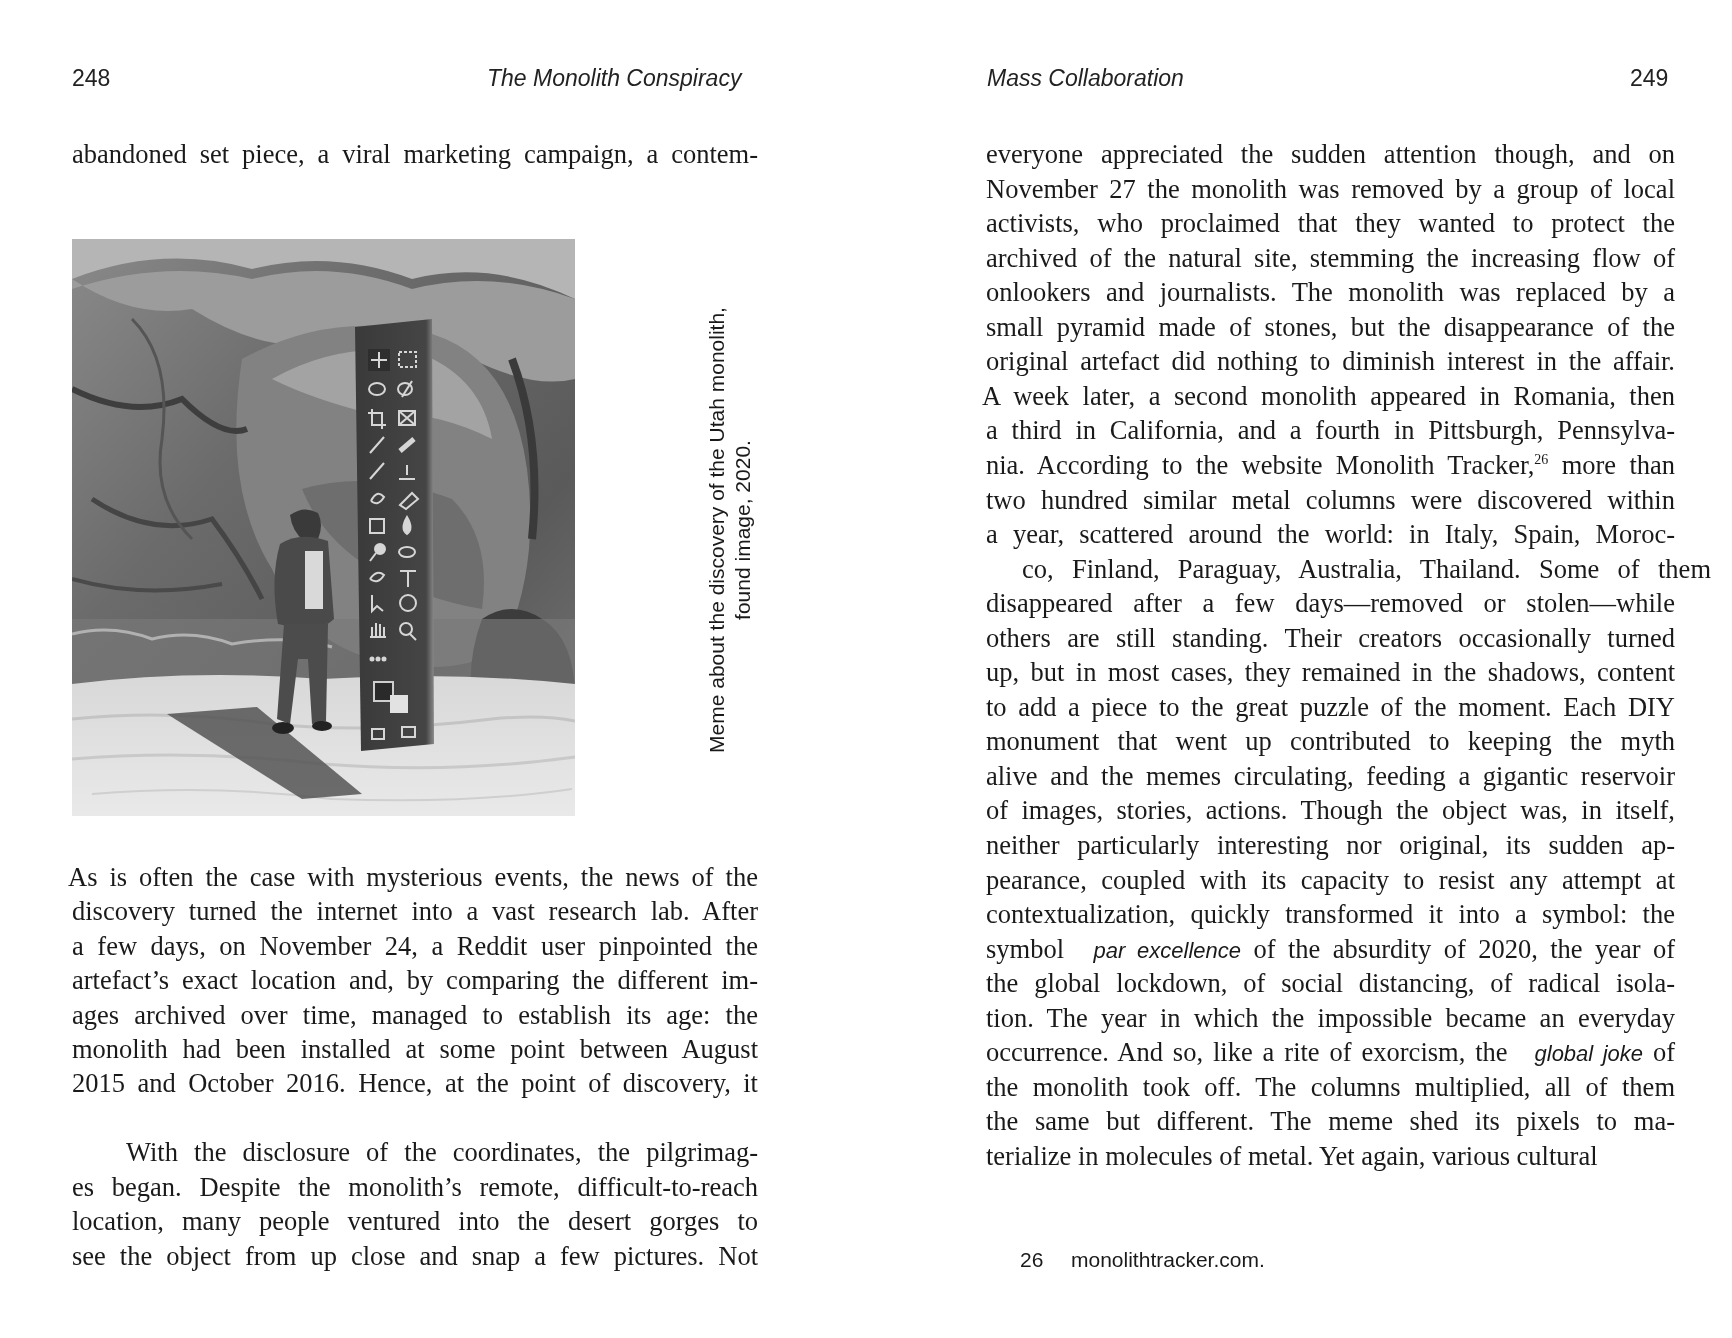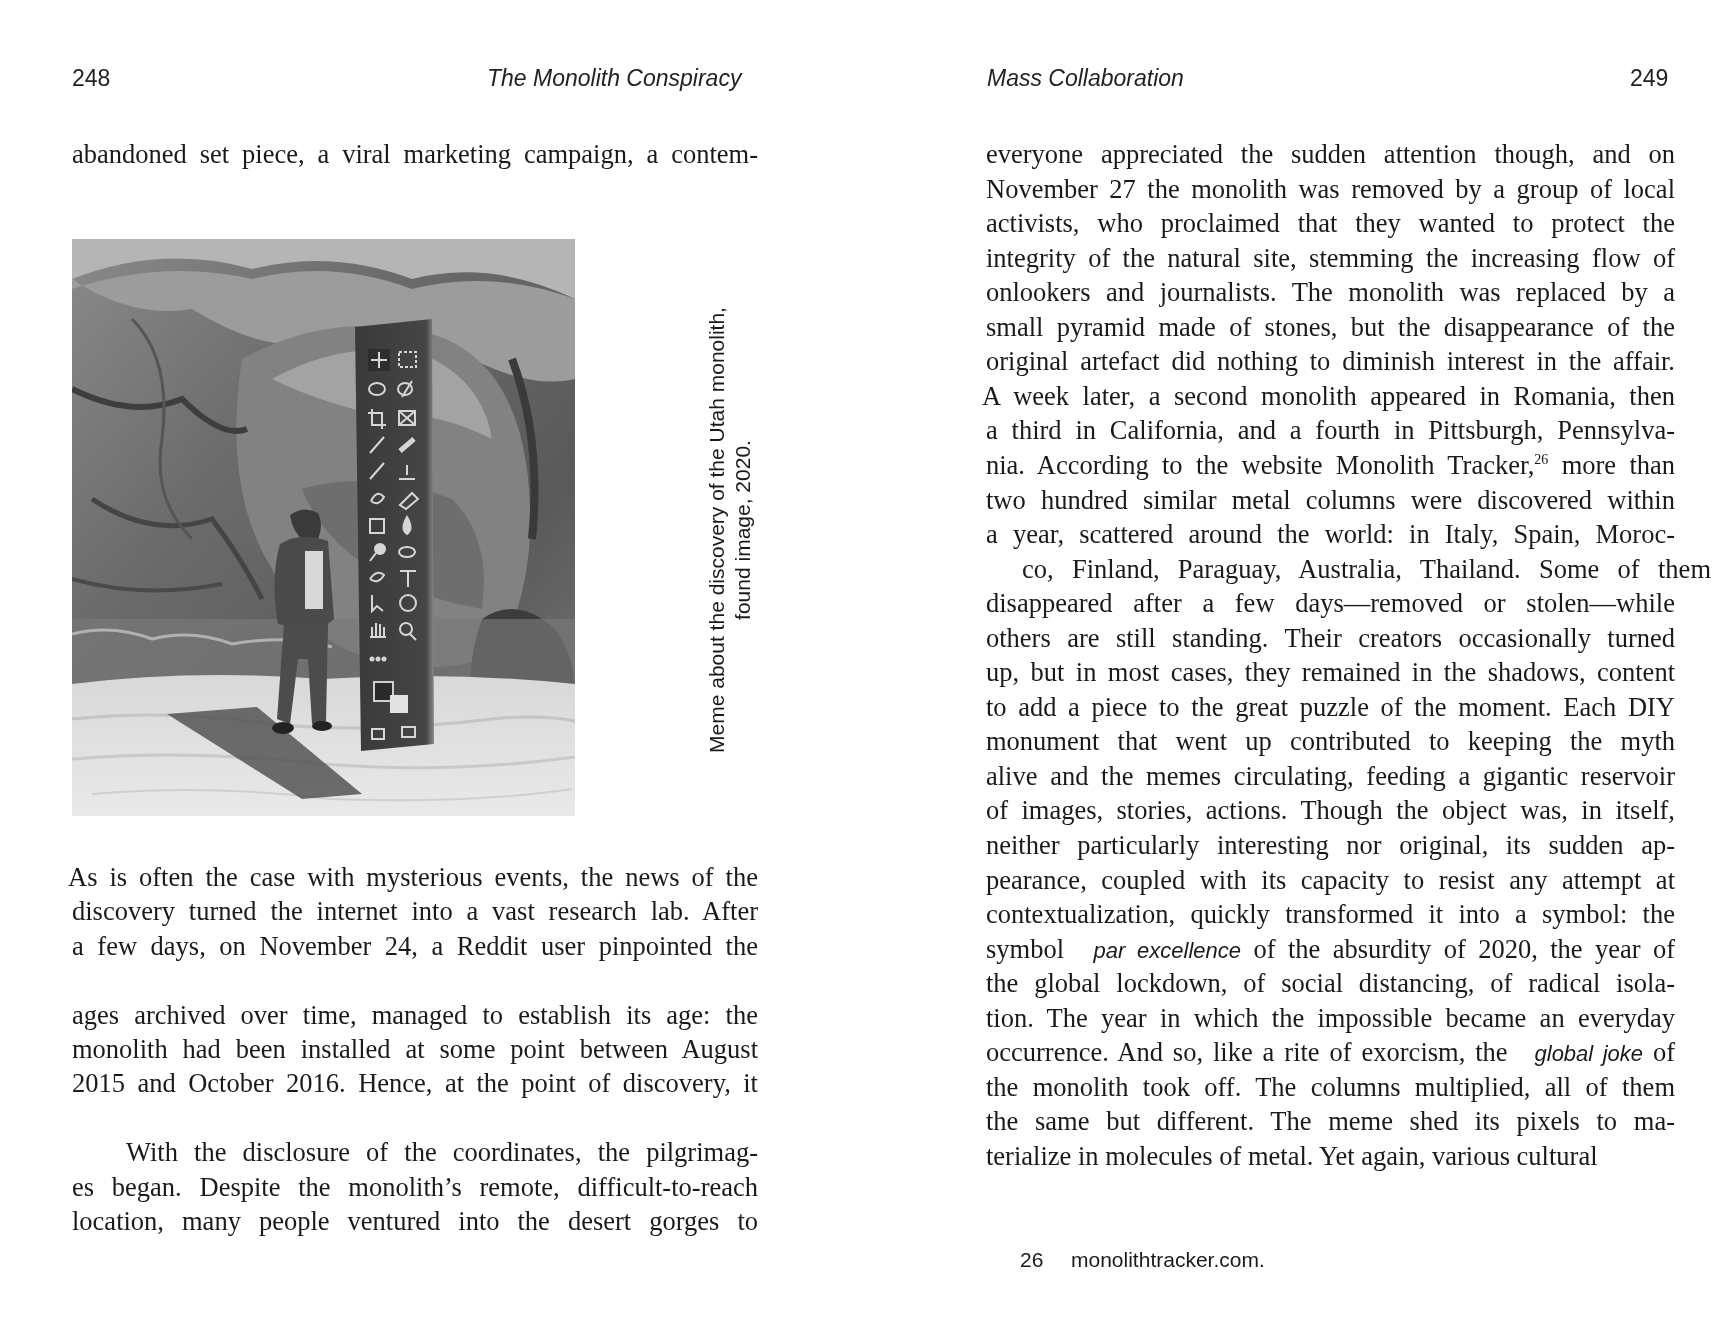--- a/index.html
+++ b/index.html
@@ -142,37 +142,39 @@
   <div class="caption">
     <div class="caption-inner">
       <div>Meme about the discovery of the Utah monolith,</div>
       <div>found image, 2020.</div>
     </div>
   </div>
 
   <div class="body-line" style="left:68px; top:860px; width:690px;">As is often the case with mysterious events, the news of the</div>
   <div class="body-line" style="left:72px; top:894px; width:686px;">discovery turned the internet into a vast research lab. After</div>
   <div class="body-line" style="left:72px; top:929px; width:686px;">a few days, on November 24, a Reddit user pinpointed the</div>
+  <div class="body-line" style="left:72px; top:963px; width:686px;">artefact’s exact location and, by comparing the different im-</div>
   <div class="body-line" style="left:72px; top:998px; width:686px;">ages archived over time, managed to establish its age: the</div>
   <div class="body-line" style="left:72px; top:1032px; width:686px;">monolith had been installed at some point between August</div>
   <div class="body-line" style="left:72px; top:1066px; width:686px;">2015 and October 2016. Hence, at the point of discovery, it</div>
   <div class="body-line" style="left:126px; top:1135px; width:632px;">With the disclosure of the coordinates, the pilgrimag-</div>
   <div class="body-line" style="left:72px; top:1170px; width:686px;">es began. Despite the monolith’s remote, difficult-to-reach</div>
   <div class="body-line" style="left:72px; top:1204px; width:686px;">location, many people ventured into the desert gorges to</div>
+  <div class="body-line" style="left:72px; top:1239px; width:686px;">see the object from up close and snap a few pictures. Not</div>
 </div>
 
 <div class="page page-right">
   <span class="running-head title" style="left:121px;">Mass Collaboration</span>
   <span class="running-head folio" style="left:764px;">249</span>
 
   <div id="right-lines">
       <div class="body-line" style="left: 120px; top: 137px; width: 689px;">everyone appreciated the sudden attention though, and on</div>
       <div class="body-line" style="left: 120px; top: 172px; width: 689px;">November 27 the monolith was removed by a group of local</div>
       <div class="body-line" style="left: 120px; top: 206px; width: 689px;">activists, who proclaimed that they wanted to protect the</div>
-      <div class="body-line" style="left: 120px; top: 241px; width: 689px;">integrity of the natural site, stemming the increasing flow of</div>
+      <div class="body-line" style="left: 120px; top: 241px; width: 689px;">archived of the natural site, stemming the increasing flow of</div>
       <div class="body-line" style="left: 120px; top: 275px; width: 689px;">onlookers and journalists. The monolith was replaced by a</div>
       <div class="body-line" style="left: 120px; top: 310px; width: 689px;">small pyramid made of stones, but the disappearance of the</div>
       <div class="body-line" style="left: 120px; top: 344px; width: 689px;">original artefact did nothing to diminish interest in the affair.</div>
       <div class="body-line" style="left: 116px; top: 379px; width: 693px;">A week later, a second monolith appeared in Romania, then</div>
       <div class="body-line" style="left: 120px; top: 413px; width: 689px;">a third in California, and a fourth in Pittsburgh, Pennsylva-</div>
       <div class="body-line" style="left: 120px; top: 448px; width: 689px;">nia. According to the website Monolith Tracker,<sup>26</sup> more than</div>
       <div class="body-line" style="left: 120px; top: 483px; width: 689px;">two hundred similar metal columns were discovered within</div>
       <div class="body-line" style="left: 120px; top: 517px; width: 689px;">a year, scattered around the world: in Italy, Spain, Moroc-</div>
       <div class="body-line" style="left: 120px; top: 552px; width: 689px; margin-left: 36px;">co, Finland, Paraguay, Australia, Thailand. Some of them</div>
       <div class="body-line" style="left: 120px; top: 586px; width: 689px;">disappeared after a few days—removed or stolen—while</div>

